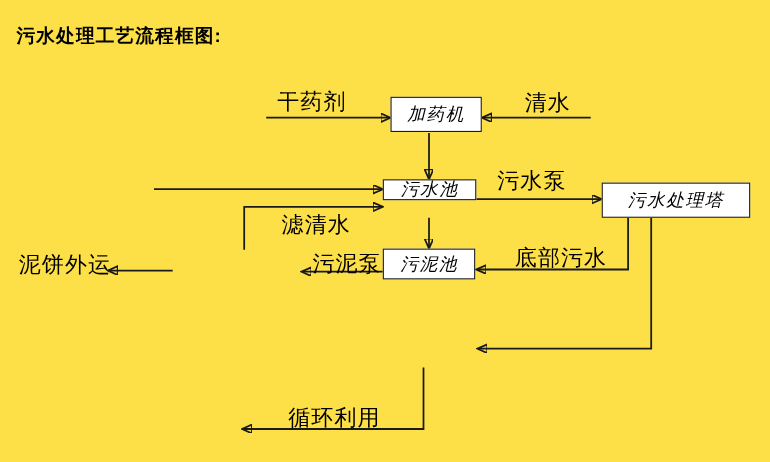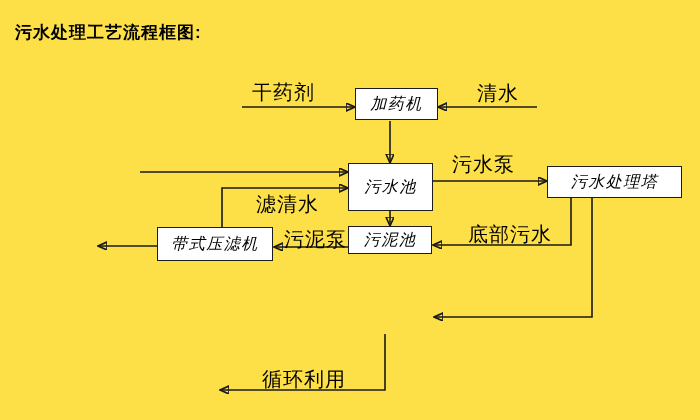--- a/index.html
+++ b/index.html
@@ -75,26 +75,26 @@
     <path d="M433,181 H546" marker-end="url(#arr)"></path>
     <path d="M390,198 V225" marker-end="url(#arr)"></path>
     <path d="M571,198 V245 H434" marker-end="url(#arr)"></path>
     <path d="M348,247 H275" marker-end="url(#arr)"></path>
     <path d="M157,246 H99" marker-end="url(#arr)"></path>
     <path d="M592,198 V317 H435" marker-end="url(#arr)"></path>
     <path d="M385,334 V390 H221" marker-end="url(#arr)"></path>
   </svg>
 
   <div class="node" style="left:355px; top:88px;  width:83px;  height:32px;">加药机</div>
-  <div class="node" style="left:348px; top:163px; width:85px;  height:48px;">污水池</div>
+  <div class="node" style="left:348px; top:163px; width:85px;  height:19px;">污水池</div>
   <div class="node" style="left:547px; top:166px; width:135px; height:32px;text-align:center;">污水处理塔</div>
   <div class="node" style="left:348px; top:226px; width:84px;  height:28px;">污泥池</div>
-  <div class="node" style="left:157px; top:227px; width:116px; height:34px;">带式压滤机</div>
 
   <span class="flow-label" style="left:252px; top:79px;">干药剂</span>
   <span class="flow-label" style="left:477px; top:80px;">清水</span>
   <span class="flow-label" style="left:452px; top:151px;">污水泵</span>
   <span class="flow-label" style="left:256px; top:191px;">滤清水</span>
   <span class="flow-label" style="left:284px; top:226px;">污泥泵</span>
   <span class="flow-label" style="left:468px; top:221px;">底部污水</span>
+  <span class="flow-label" style="left:17px;  top:227px;">泥饼外运</span>
   <span class="flow-label" style="left:262px; top:366px;">循环利用</span>
 
 </div>
 
 </body></html>

